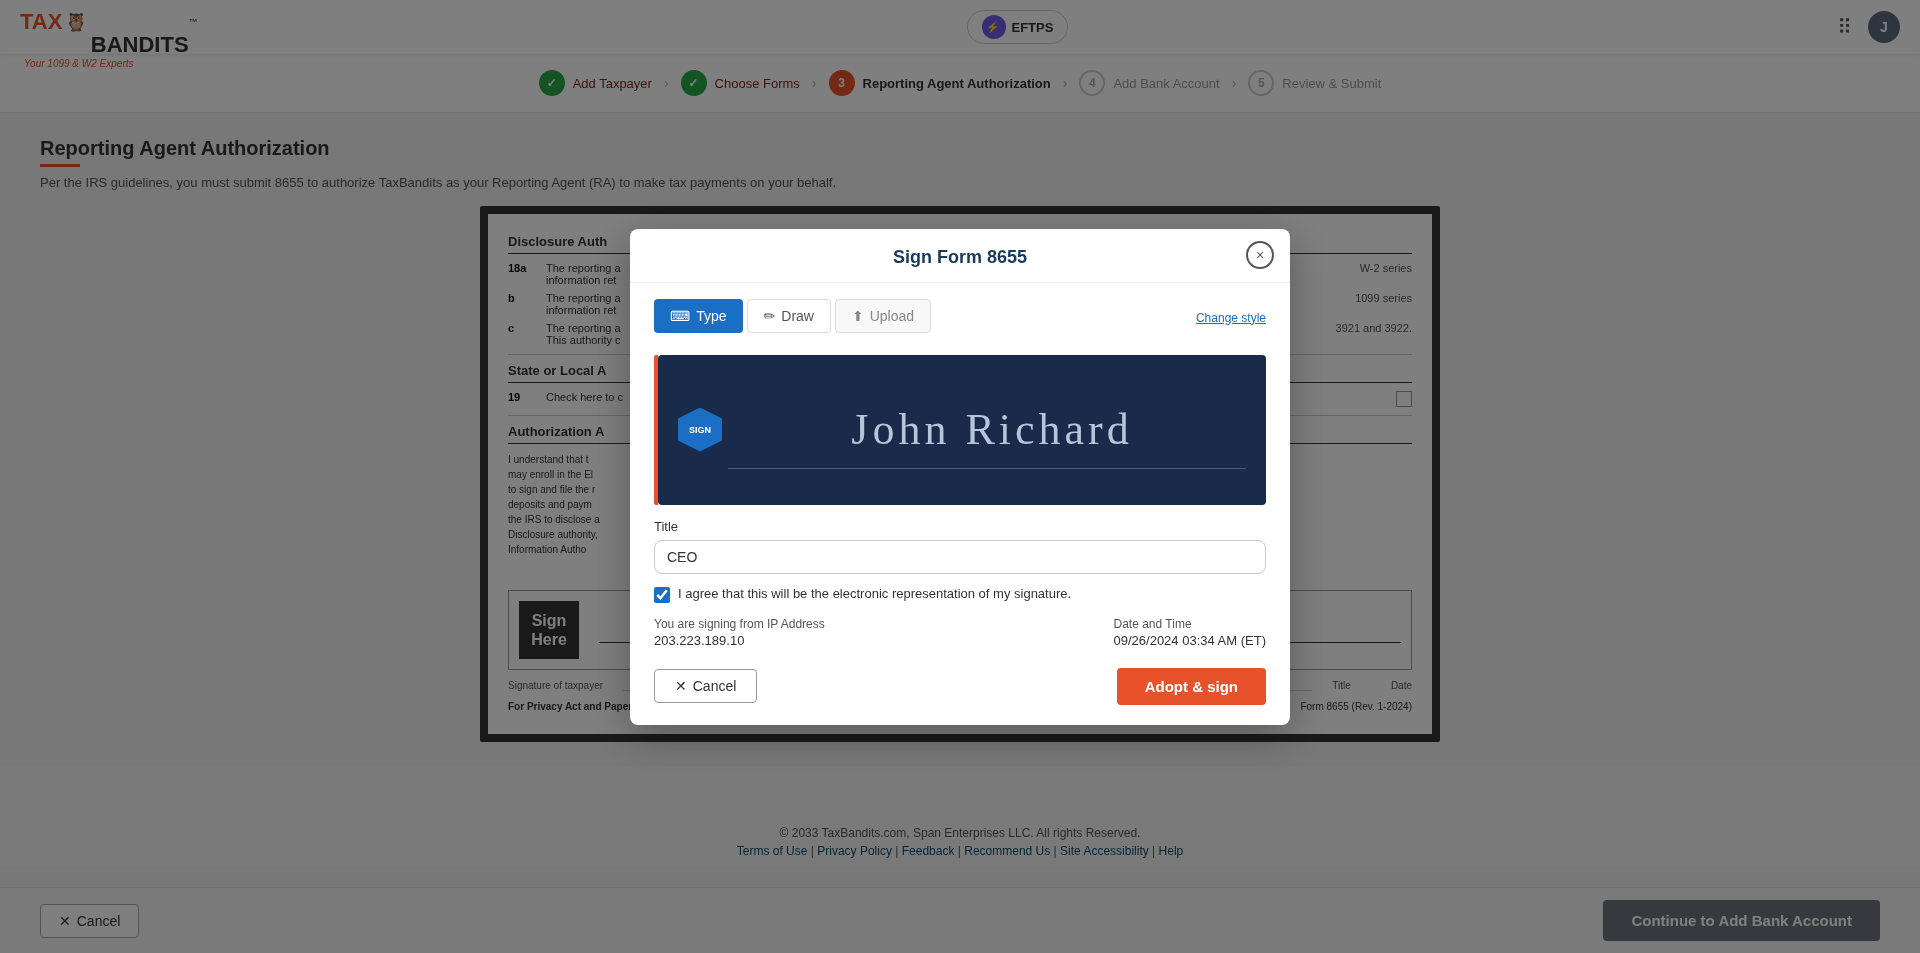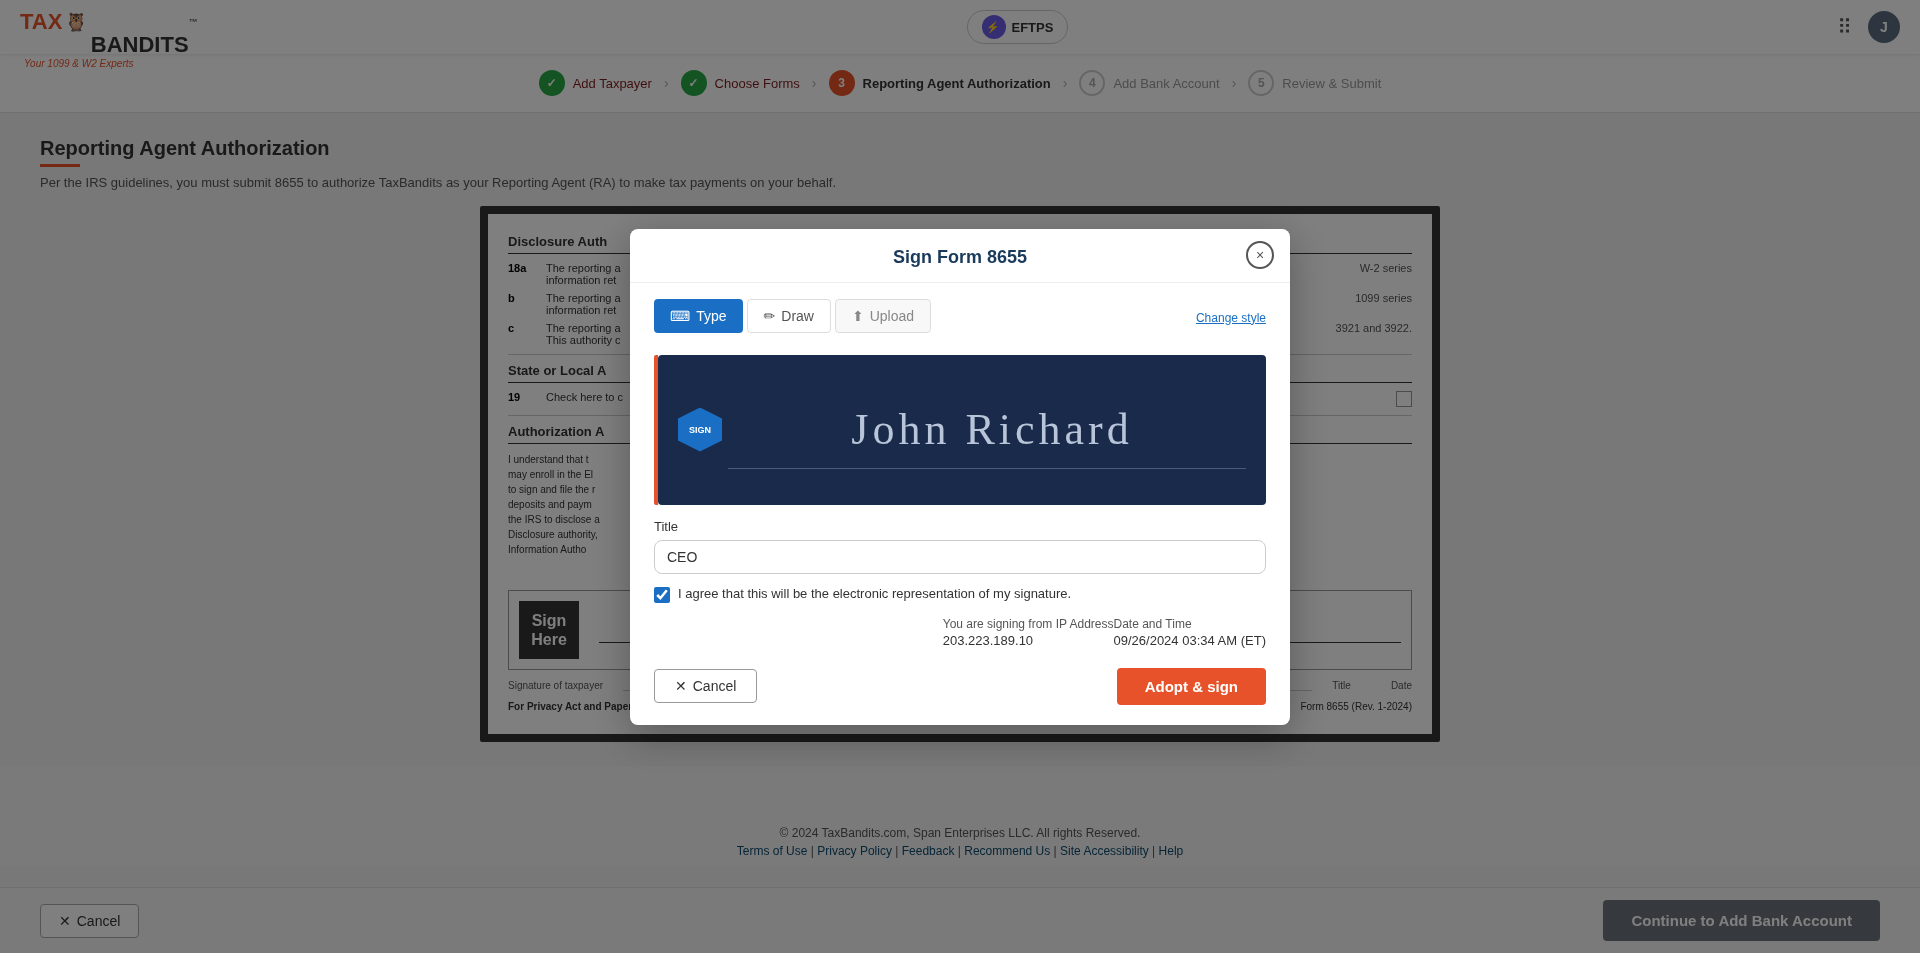--- a/index.html
+++ b/index.html
@@ -155,21 +155,21 @@
       width: 100%; padding: 8px 12px; border: 1px solid #ccc; border-radius: 8px;
       font-size: 14px; color: #333; outline: none;
       margin-bottom: 12px;
     }
 
     
     .agree-row { display: flex; align-items: flex-start; gap: 8px; margin-bottom: 14px; font-size: 13px; color: #333; }
     .agree-checkbox { width: 16px; height: 16px; accent-color: #1a6fc4; margin-top: 1px; }
 
     
-    .info-row { display: flex; justify-content: flex-end; margin-bottom: 16px; font-size: 12px; color: #333; }
+    .info-row { display: flex; justify-content: space-between; margin-bottom: 16px; font-size: 12px; color: #333; }
     .info-col {}
     .info-label { color: #555; margin-bottom: 2px; }
     .info-value { font-size: 13px; color: #333; }
 
     
     .modal-footer { display: flex; justify-content: space-between; align-items: center; padding-top: 4px; }
     .cancel-btn {
       padding: 8px 20px; border: 1px solid #999; border-radius: 4px;
       background: #fff; color: #333; cursor: pointer; font-size: 14px;
       display: flex; align-items: center; gap: 6px;
@@ -449,21 +449,21 @@
 
 <div class="bottom-bar">
   <button class="cancel-page-btn">
     <span>✕</span>
     <span>Cancel</span>
   </button>
   <button class="continue-btn">Continue to Add Bank Account</button>
 </div>
 
 <footer class="page-footer">
-  <div>© 2024 TaxBandits.com, Span Enterprises LLC. All rights Reserved.</div>
+  <div>© 2033 TaxBandits.com, Span Enterprises LLC. All rights Reserved.</div>
   <div class="footer-links">
     <a href="#">Terms of Use</a>
     <span> | </span>
     <a href="#">Privacy Policy</a>
     <span> | </span>
     <a href="#">Feedback</a>
     <span> | </span>
     <a href="#">Recommend Us</a>
     <span> | </span>
     <a href="#">Site Accessibility</a>

